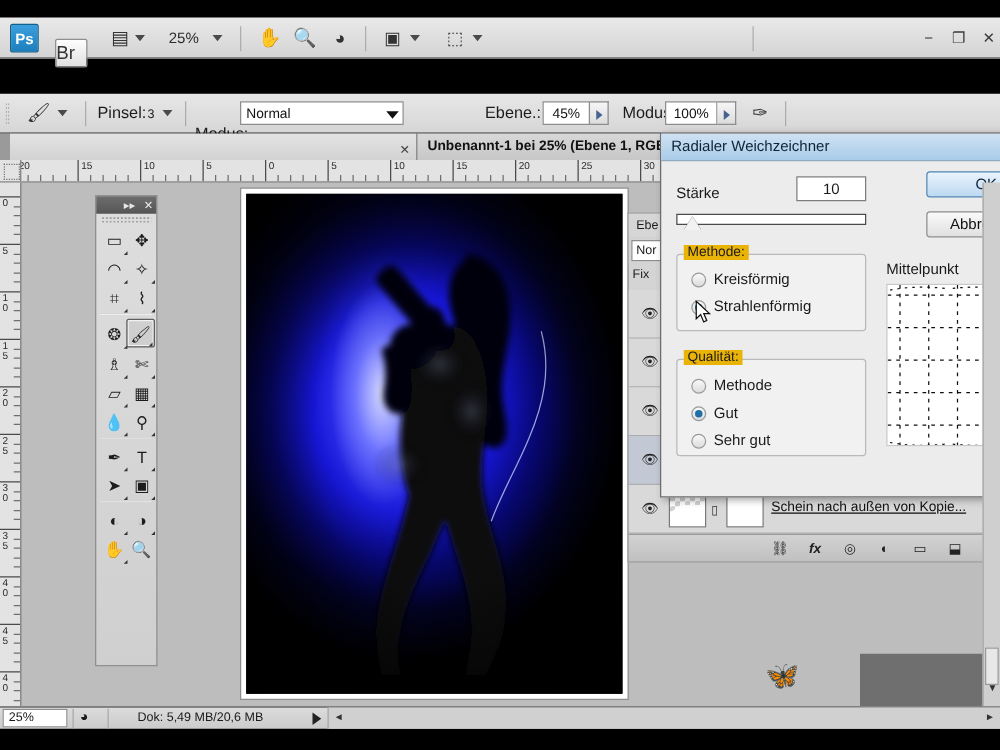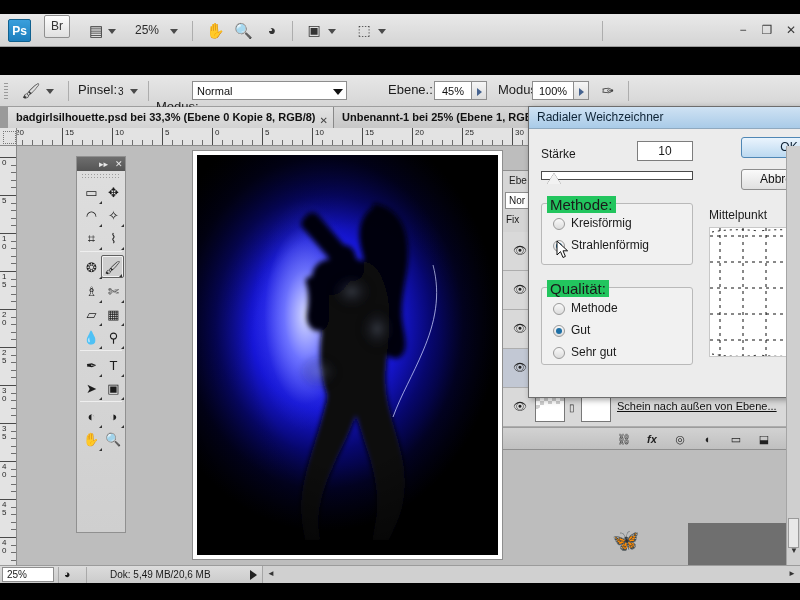--- a/index.html
+++ b/index.html
@@ -7,22 +7,22 @@
   body { font-family:"Liberation Sans", sans-serif; font-size:11px; color:#1a1a1a; }
 
   #app { position:absolute; left:0; top:0; width:800px; height:600px; background:#000; }
 
   
   #appbar { position:absolute; left:0; top:14px; width:800px; height:33px;
             background:linear-gradient(#e9e9e9,#d4d4d4); border-bottom:1px solid #9d9d9d; }
   .ps-logo { position:absolute; left:8px; top:5px; width:23px; height:23px;
              background:linear-gradient(#3a9fdc,#1d7fbe); border:1px solid #11618f; border-radius:2px;
              color:#fff; font-weight:bold; font-size:12px; text-align:center; line-height:22px; letter-spacing:0px;}
-  .tb-btn { position:absolute; top:1px; height:23px; border:1px solid #8f8f8f; background:linear-gradient(#fdfdfd,#e0e0e0);
-            border-radius:2px; text-align:center; line-height:21px; font-size:12px; color:#333; }
+  .tb-btn { position:absolute; top:17px; height:23px; border:1px solid #8f8f8f; background:linear-gradient(#fdfdfd,#e0e0e0);
+            border-radius:2px; text-align:left; line-height:21px; font-size:15px; color:#333; }
   .flat { position:absolute; top:5px; height:23px; line-height:23px; font-size:11px; color:#2b2b2b; }
   .caret { display:inline-block; width:0;height:0;border-left:4px solid transparent;border-right:4px solid transparent;
            border-top:5px solid #4a4a4a; vertical-align:middle; }
   .vsep { position:absolute; top:7px; width:1px; height:20px; background:#adadad; }
   .icon-btn { position:absolute; top:5px; width:24px; height:23px; text-align:center; line-height:23px; font-size:14px; color:#333; }
 
   #workspace-lbl { position:absolute; right:82px; top:5px; height:23px; line-height:23px; font-size:12px; color:#2b2b2b; }
   .wincontrol { position:absolute; top:5px; width:22px; height:22px; text-align:center; line-height:22px; font-size:12px; color:#3a3a3a; }
 
   
@@ -121,21 +121,21 @@
                background:linear-gradient(#cfe2f3,#a9cbe8); border-bottom:1px solid #8fa9bf;
                font-size:12px; line-height:21px; padding-left:8px; color:#0e2335; }
   #lbl-staerke { position:absolute; left:12px; top:40px; font-size:12px; }
   #fld-staerke { position:absolute; left:108px; top:34px; width:56px; height:20px; background:#fff;
                  border:1px solid #7d7d7d; font-size:12px; line-height:19px; text-align:center; }
   #slider { position:absolute; left:12px; top:64px; width:152px; height:9px; background:#fff; border:1px solid #4a4a4a; }
   #sliderthumb { position:absolute; left:18px; top:66px; width:0;height:0;
                  border-left:7px solid transparent; border-right:7px solid transparent; border-bottom:11px solid #f2f2f2;
                  filter:drop-shadow(0 0 0.6px #2c2c2c); }
   .group { position:absolute; border:1px solid #b9b9b9; border-radius:3px; background:#f1f1f1; }
-  .group-lbl { position:absolute; font-size:15px; background:#22c55e; padding:0 3px; }
+  .group-lbl { position:absolute; font-size:11px; background:#eab308; padding:0 3px; }
   .radio { position:absolute; width:12px; height:12px; border-radius:50%;
            background:linear-gradient(#f9f9f9,#dcdcdc); border:1px solid #9a9a9a; }
   .radio.on:after { content:''; position:absolute; left:2px; top:2px; width:6px; height:6px; border-radius:50%; background:#1d6fa5; }
   .radio-lbl { position:absolute; font-size:12px; }
   #lbl-mittel { position:absolute; left:180px; top:101px; font-size:12px; }
   #mittel { position:absolute; left:180px; top:120px; width:98px; height:130px; background:#fff; border:1px solid #c8c8c8; overflow:hidden;}
   #btn-ok { position:absolute; left:212px; top:30px; width:96px; height:21px;
             background:linear-gradient(#eaf4fd,#bcd9f0); border:1px solid #4f87b5; border-radius:3px;
             text-align:center; line-height:19px; font-size:12px; color:#0c2033; }
   #btn-cancel { position:absolute; left:212px; top:62px; width:96px; height:21px;
@@ -194,37 +194,36 @@
   <div id="optbar">
     <div class="grip"></div>
     <div class="icon-btn" style="left:16px;top:4px;width:30px;font-size:15px;">🖌</div>
     <div class="flat" style="left:46px;top:4px;"><span class="caret"></span></div>
     <div class="vsep" style="left:68px;top:6px;height:20px;"></div>
     <div class="opt-lbl" style="left:78px;">Pinsel:</div>
     <div class="opt-lbl" style="left:118px;top:11px;font-size:10px;">3</div>
     <div class="flat" style="left:130px;top:4px;"><span class="caret"></span></div>
     <div class="vsep" style="left:148px;top:6px;height:20px;"></div>
     <div class="opt-lbl" style="left:156px;margin-top:17px;">Modus:</div>
-    <div class="opt-combo" style="left:192px;width:155px;">
+    <div class="opt-combo" style="left:192px;width:131px;">
       <span>Normal</span>
       <span class="combo-arrow"></span>
     </div>
     <div class="opt-lbl" style="left:388px;">Ebene.:</div>
     <div class="opt-field" style="left:434px;width:38px;text-align:center;padding-left:0;">45%</div>
     <div class="spin" style="left:472px;"></div>
     <div class="opt-lbl" style="left:498px;">Modus:</div>
     <div class="opt-field" style="left:532px;width:42px;text-align:center;padding-left:0;">100%</div>
     <div class="spin" style="left:574px;"></div>
     <div class="icon-btn" style="left:594px;top:4px;width:28px;font-size:15px;">✑</div>
     <div class="vsep" style="left:628px;top:6px;height:20px;"></div>
   </div>
 
   <div id="tabbar">
     <div class="doctab active" style="left:8px;width:326px;padding-right:22px;">
-      <span>badgirlsilhouette.psd bei 33,3% (Ebene 0 Kopie 8, RGB/8)</span>
       <span class="tabx">✕</span>
     </div>
     <div class="doctab" style="left:334px;width:250px;">
       <span>Unbenannt-1 bei 25% (Ebene 1, RGB/8)</span>
     </div>
   </div>
 
   <div id="ruler-corner"></div>
   <div id="hruler">
       <div class="htl" style="left: -2px;">20</div>
@@ -500,21 +499,21 @@
 
     <div class="layer-row" style="top:217px;">
       <div class="eye">👁</div>
       <div class="thumb checker" style="left:32px;">
         <svg width="28" height="28" viewBox="0 0 28 28">
             <path d="M0 17 L9 11 L28 11 L28 28 L0 28 Z" fill="#fff"></path>
           </svg>
       </div>
       <div class="linkic" style="left:66px;">▯</div>
       <div class="thumb" style="left:78px;background:#fff;"></div>
-      <div class="layer-name" style="left:114px;">Schein nach außen von Ebene...</div>
+      <div class="layer-name" style="left:114px;">Schein nach außen von Kopie...</div>
     </div>
 
     <div id="lp-footer">
       <div class="lpf-ic" style="left:110px;">⛓</div>
       <div class="lpf-ic" style="left:138px;font-style:italic;font-weight:bold;">fx</div>
       <div class="lpf-ic" style="left:166px;">◎</div>
       <div class="lpf-ic" style="left:194px;">◐</div>
       <div class="lpf-ic" style="left:222px;">▭</div>
       <div class="lpf-ic" style="left:250px;">⬓</div>
       <div class="lpf-ic" style="left:278px;">🗑</div>

